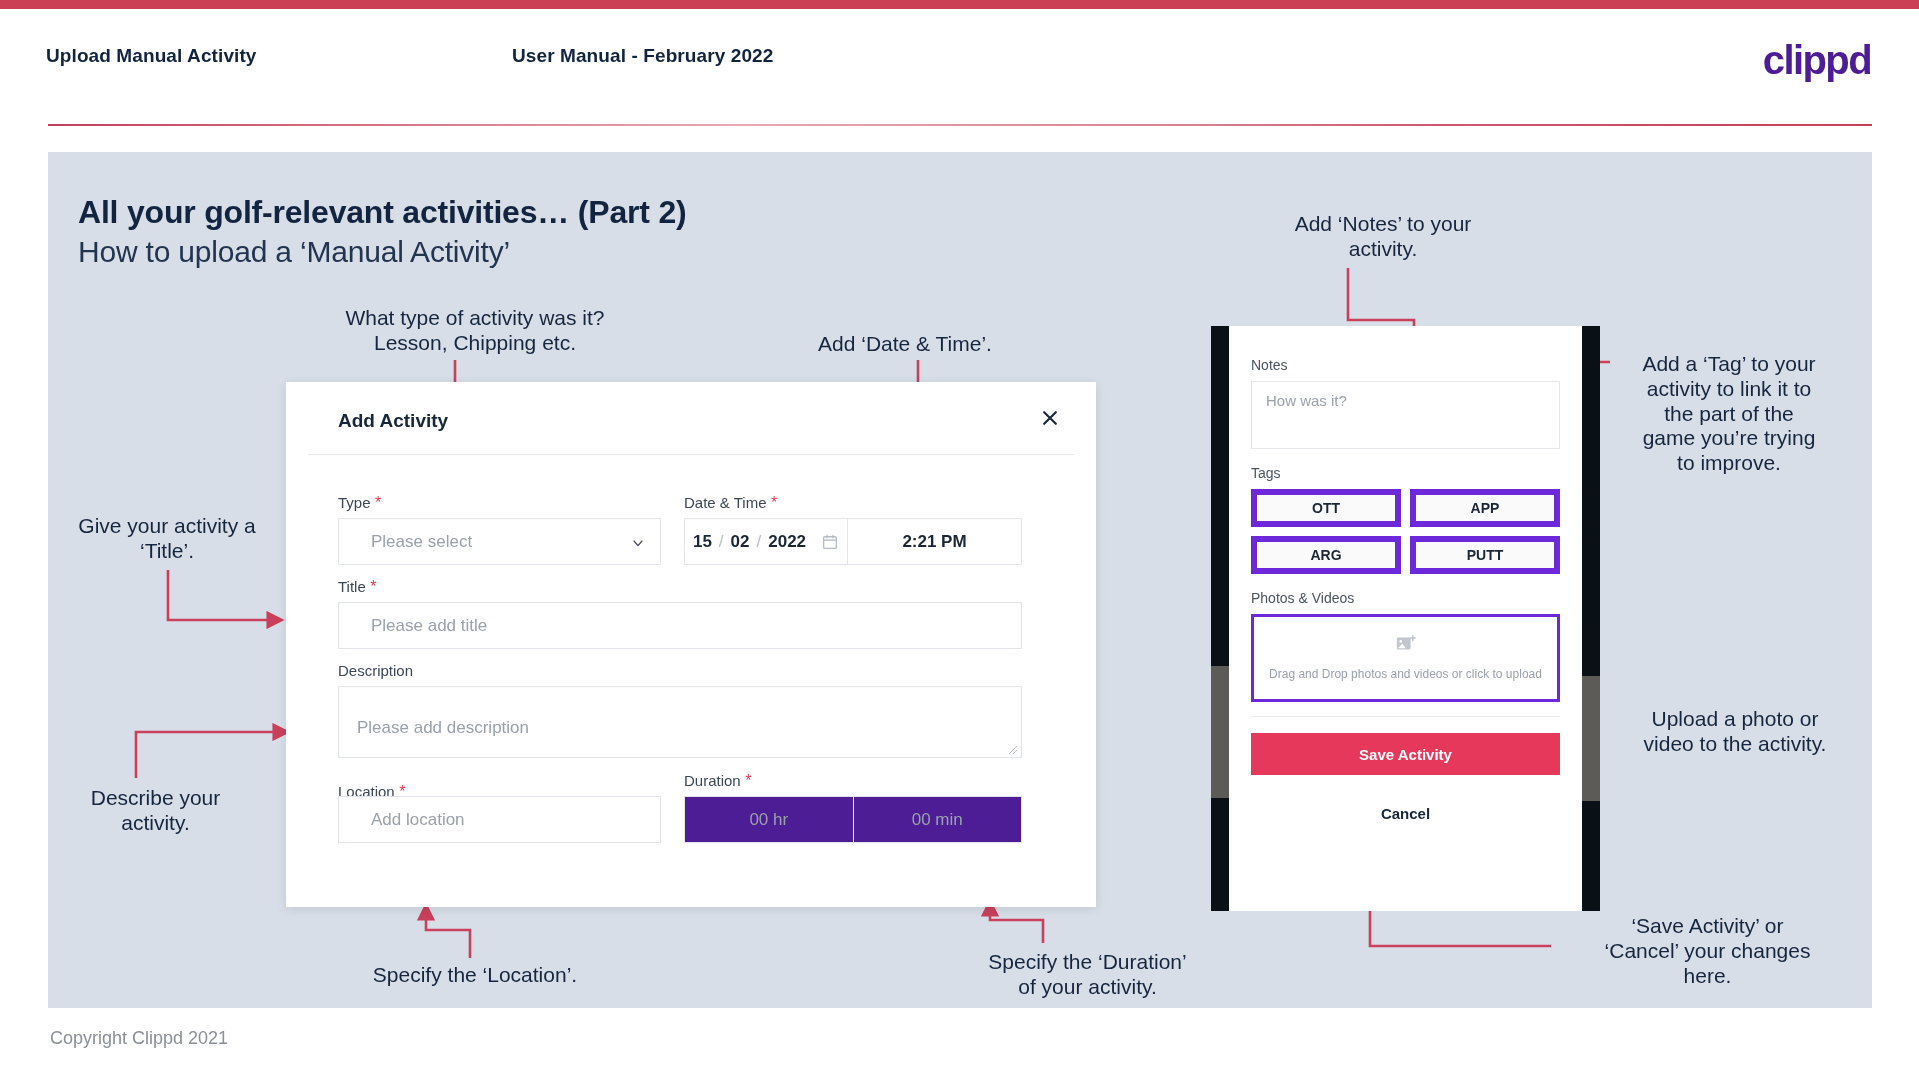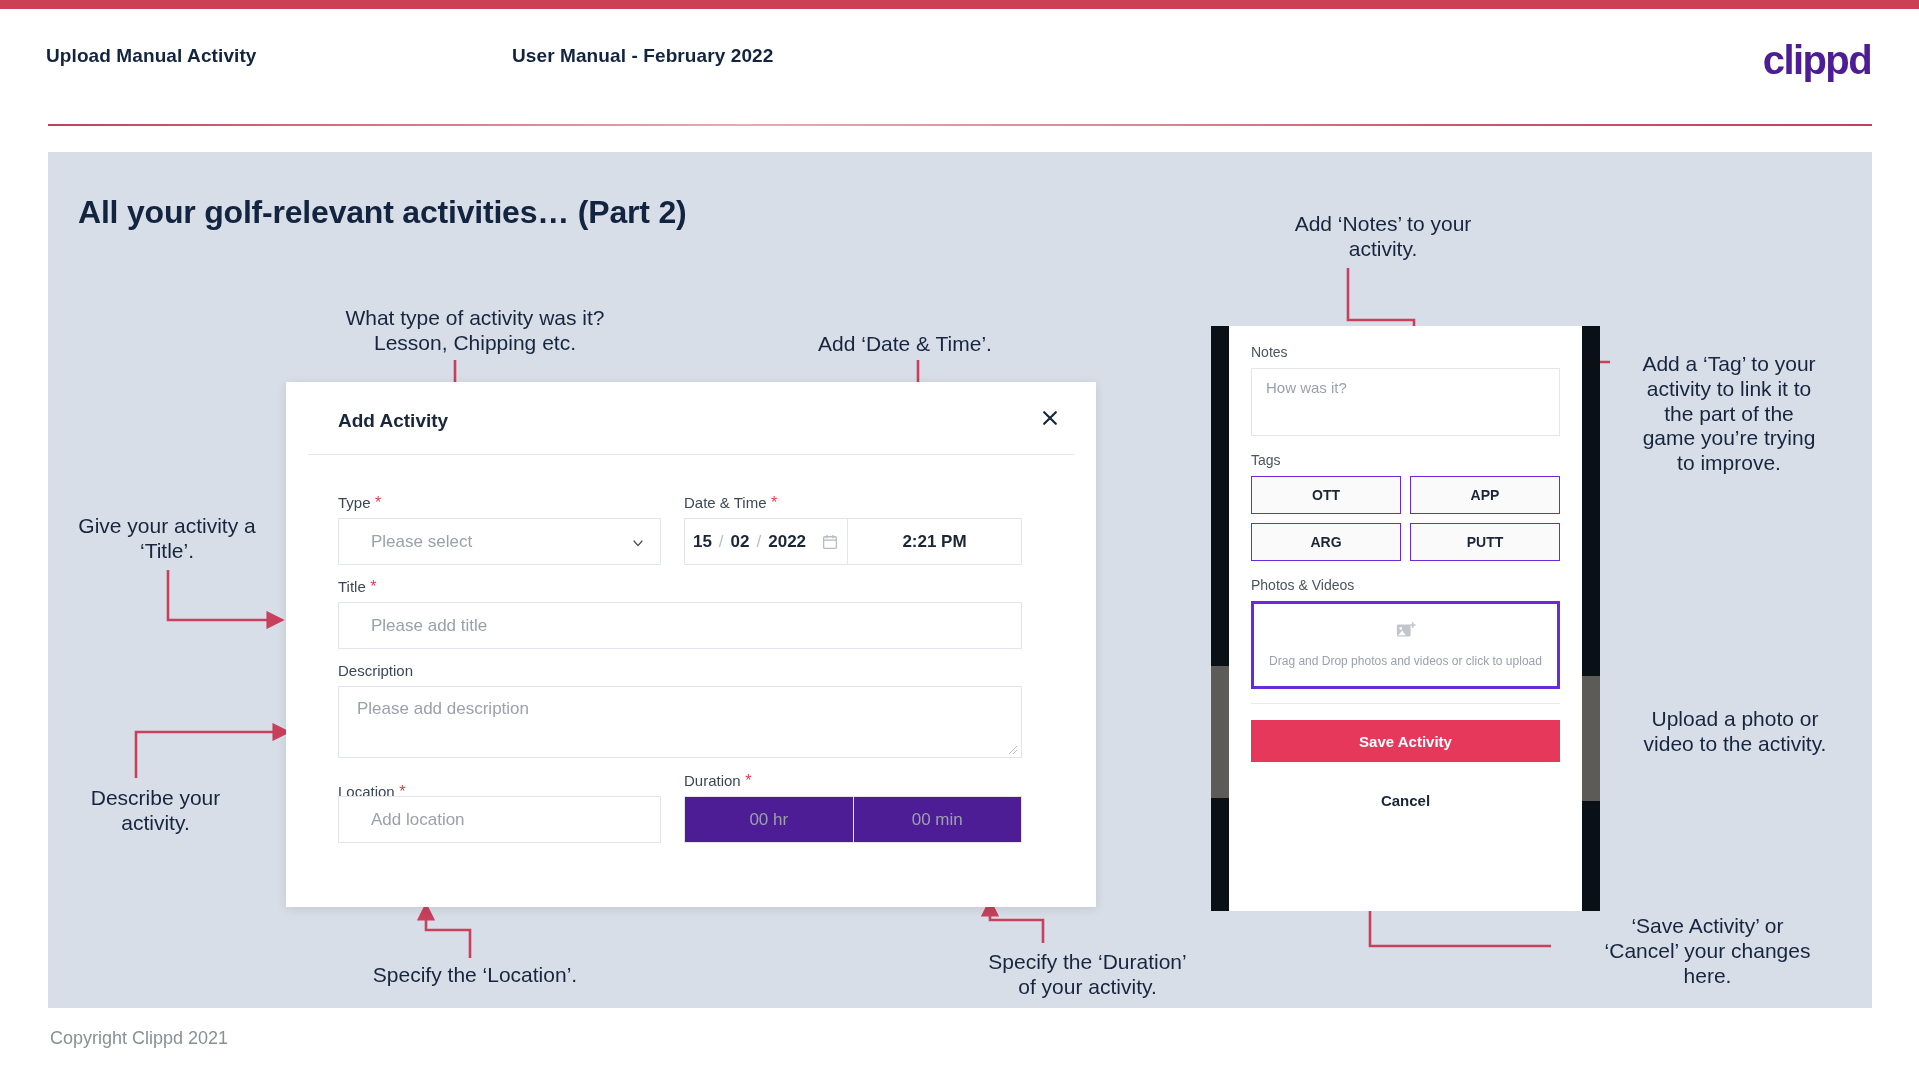--- a/index.html
+++ b/index.html
@@ -105,21 +105,21 @@
   .dslash { color: #b9bec6; font-size: 17px; }
   .cal-ico { width: 18px; height: 18px; margin-left: 8px; }
   .seg-time {
     position: absolute; left: 163px; top: 0; right: 0; height: 100%;
     display: flex; align-items: center; justify-content: center;
     color: #1b2636; font-weight: 700; font-size: 17px;
   }
 
   .txtarea {
     position: absolute; border: 1px solid #e2e5e9; background: #fff;
-    padding: 12px 18px; font-size: 17px; color: #9aa1ab;
+    padding: 31px 18px; font-size: 17px; color: #9aa1ab;
   }
   .resize-grip {
     position: absolute; right: 3px; bottom: 2px; width: 12px; height: 12px;
     color: #bcc1c8; font-size: 12px; line-height: 12px;
   }
 
   .dur-box { position: absolute; border: 1px solid #e2e5e9; background: #4c1d95; display: flex; }
   .dur-cell {
     flex: 1; display: flex; align-items: center; justify-content: center;
     font-size: 17px; color: #9aa1ab;
@@ -132,28 +132,28 @@
     position: absolute; top: 0; width: 18px; height: 585px; background: #0a1116;
   }
   .phone-edge.l { left: 0; }
   .phone-edge.r { right: 0; }
   .phone-btn { position: absolute; width: 18px; background: #5d5b58; }
   .phone-screen {
     position: absolute; left: 18px; top: 0; right: 18px; height: 585px;
     background: #ffffff; padding: 18px 22px 0 22px;
   }
 
-  .ph-label { font-size: 14px; color: #4b545f; margin-bottom: 8px; }
+  .ph-label { font-size: 14px; color: #4b545f; margin-bottom: 8px; margin-top: 13px; }
   .ph-notes {
     height: 68px; border: 1px solid #e4e6ea; background: #fff;
     padding: 10px 14px; font-size: 15px; color: #9aa1ab;
   }
   .ph-tags { display: grid; grid-template-columns: 1fr 1fr; gap: 9px; }
   .ph-tag {
-    height: 38px; border: 1px solid #6d28d9; background: #fafafa;
+    height: 38px; border: 6px solid #6d28d9; background: #fafafa;
     display: flex; align-items: center; justify-content: center;
     font-size: 14px; font-weight: 700; color: #1b2636;
   }
   .ph-drop {
     border: 3px solid #6d28d9; background: #fff; height: 88px;
     display: flex; flex-direction: column; align-items: center; justify-content: center;
     gap: 7px;
   }
   .ph-drop-text { font-size: 12px; color: #9aa1ab; text-align: center; line-height: 1.35; }
   .ph-sep { height: 1px; background: #e8eaed; margin: 14px 0 16px 0; }
@@ -180,20 +180,21 @@
   <div class="top-bar"></div>
 
   <div class="hdr-title">Upload Manual Activity</div>
   <div class="hdr-sub">User Manual - February 2022</div>
   <div class="logo">clippd</div>
   <div class="hdr-rule"></div>
 
   <div class="slide"></div>
 
   <div class="h1">All your golf-relevant activities… (Part 2)</div>
+  <div class="h2">How to upload a ‘Manual Activity’</div>
 
   <div class="anno" style="left:330px;top:306px;width:290px;">What type of activity was it?
 Lesson, Chipping etc.</div>
 
   <div class="anno" style="left:790px;top:332px;width:230px;">Add ‘Date &amp; Time’.</div>
 
   <div class="anno" style="left:42px;top:514px;width:250px;">Give your activity a
 ‘Title’.</div>
 
   <div class="anno" style="left:48px;top:786px;width:215px;">Describe your

